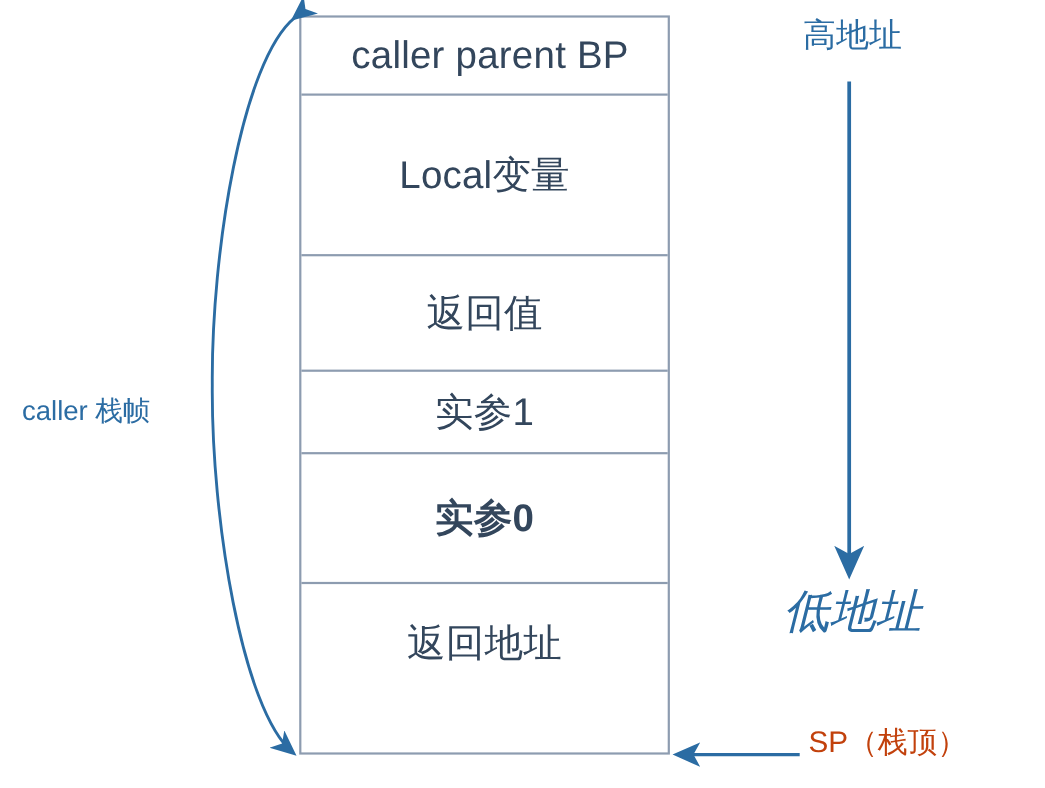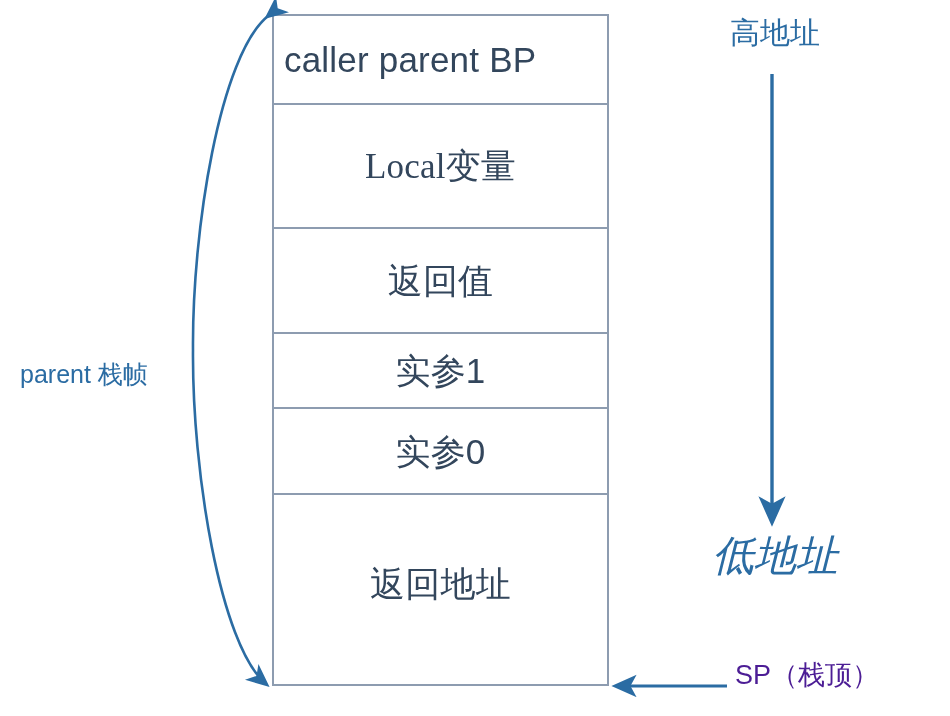--- a/index.html
+++ b/index.html
@@ -37,26 +37,26 @@
     color: #33465c;
     font-size: 35px;
     line-height: 1;
     letter-spacing: 0.2px;
     white-space: nowrap;
     border-bottom: 2px solid #8d9cb0;
   }
   .stack-cell:last-child { border-bottom: none; }
 
   
-  .row-0 { height: 89px; justify-content: flex-start; padding-left: 10px; }
-  .row-1 { height: 124px; font-family: Liberation Serif, serif; }
+  .row-0 { height: 71px; justify-content: center; padding-left: 10px; }
+  .row-1 { height: 146px; }
   .row-2 { height: 105px; }
   .row-3 { height: 75px; }
-  .row-4 { height: 86px; }
-  .row-5 { height: 106px; align-items: flex-end; }
+  .row-4 { height: 118px; font-weight: bold; }
+  .row-5 { height: 106px; }
 
   
   #caller-brace {
     position: absolute;
     left: 180px;
     top: 0px;
     width: 110px;
     height: 700px;
     pointer-events: none;
   }
@@ -111,21 +111,21 @@
     left: 605px;
     top: 668px;
     width: 130px;
     height: 36px;
     pointer-events: none;
   }
   #sp-label {
     position: absolute;
     left: 735px;
     top: 662px;
-    color: #4c1d95;
+    color: #c2410c;
     font-size: 27px;
     line-height: 1;
     white-space: nowrap;
   }
 </style>
 </head>
 <body>
 
 <div id="stack-table">
   <div class="stack-cell row-0">
@@ -153,21 +153,21 @@
     <marker id="arrowUp" markerWidth="10" markerHeight="10" refX="7.2" refY="4" orient="auto" markerUnits="strokeWidth">
       <path d="M0,0 L9,4 L0,8 L2.4,4 Z" fill="#2b6ca3"></path>
     </marker>
     <marker id="arrowDown" markerWidth="10" markerHeight="10" refX="7.2" refY="4" orient="auto" markerUnits="strokeWidth">
       <path d="M0,0 L9,4 L0,8 L2.4,4 Z" fill="#2b6ca3"></path>
     </marker>
   </defs>
   <path d="M 88,16 C 40,55 12,230 13,350 C 12,470 40,645 86,684" fill="none" stroke="#2b6ca3" stroke-width="2.6" marker-start="url(#arrowUp)" marker-end="url(#arrowDown)"></path>
 </svg>
 
-<div id="caller-frame-label">parent 栈帧</div>
+<div id="caller-frame-label">caller 栈帧</div>
 
 <div id="high-address-label">高地址</div>
 
 <svg id="address-direction-arrow" viewBox="0 0 60 470">
   <defs>
     <marker id="arrowDown2" markerWidth="10" markerHeight="10" refX="7" refY="4" orient="auto" markerUnits="strokeWidth">
       <path d="M0,0 L9,4 L0,8 L2.2,4 Z" fill="#2b6ca3"></path>
     </marker>
   </defs>
   <line x1="27" y1="6" x2="27" y2="452" stroke="#2b6ca3" stroke-width="3.4" marker-end="url(#arrowDown2)"></line>

